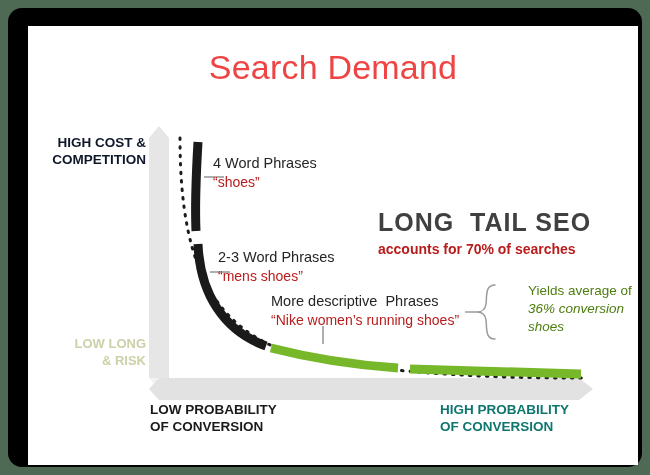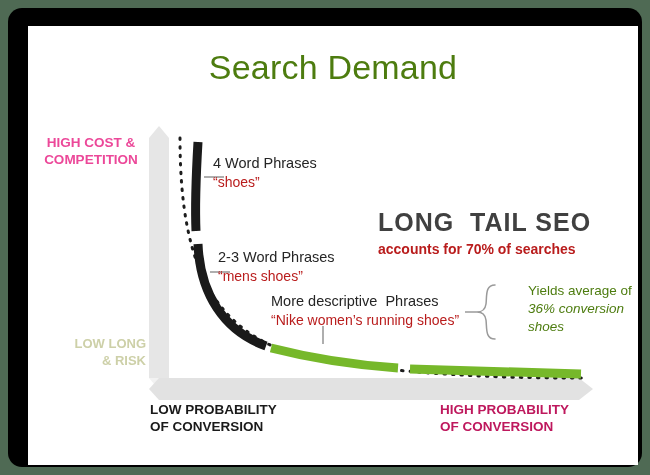--- a/index.html
+++ b/index.html
@@ -12,27 +12,27 @@
   #frame{
     position:absolute;left:8px;top:8px;width:634px;height:459px;
     background:#000;border-radius:14px;
   }
   #canvas{
     position:absolute;left:20px;top:18px;width:610px;height:439px;
     background:#fff;overflow:hidden;
   }
   #title{
     position:absolute;left:0;top:22px;width:610px;text-align:center;
-    font-size:34px;color:#4d7c0f;font-weight:400;letter-spacing:.2px;
+    font-size:34px;color:#ef4444;font-weight:400;letter-spacing:.2px;
   }
   .axlabel{position:absolute;font-weight:bold;line-height:1.28;}
-  #lbl-high-cost{left:8px;top:108px;width:110px;text-align:center;font-size:13.5px;color:#ec4899;}
+  #lbl-high-cost{left:8px;top:108px;width:110px;text-align:right;font-size:13.5px;color:#0f172a;}
   #lbl-low-cost{left:8px;top:310px;width:110px;text-align:right;font-size:13px;color:#cdd0a8;}
   #lbl-low-prob{left:122px;top:375px;font-size:13.5px;color:#1a1a1a;}
-  #lbl-high-prob{left:412px;top:375px;font-size:13.5px;color:#be185d;}
+  #lbl-high-prob{left:412px;top:375px;font-size:13.5px;color:#0f766e;}
 
   .ann{position:absolute;line-height:1.3;}
   .ann .t1{font-size:14.5px;color:#252525;white-space:pre;}
   .ann .t2{font-size:14px;color:#b91c1c;white-space:pre;}
   #ann1{left:185px;top:128px;}
   #ann2{left:190px;top:222px;}
   #ann3{left:243px;top:266px;}
 
   #longtail{position:absolute;left:350px;top:182px;}
   #longtail .big{font-size:25px;font-weight:bold;color:#404040;letter-spacing:1px;white-space:pre;}

